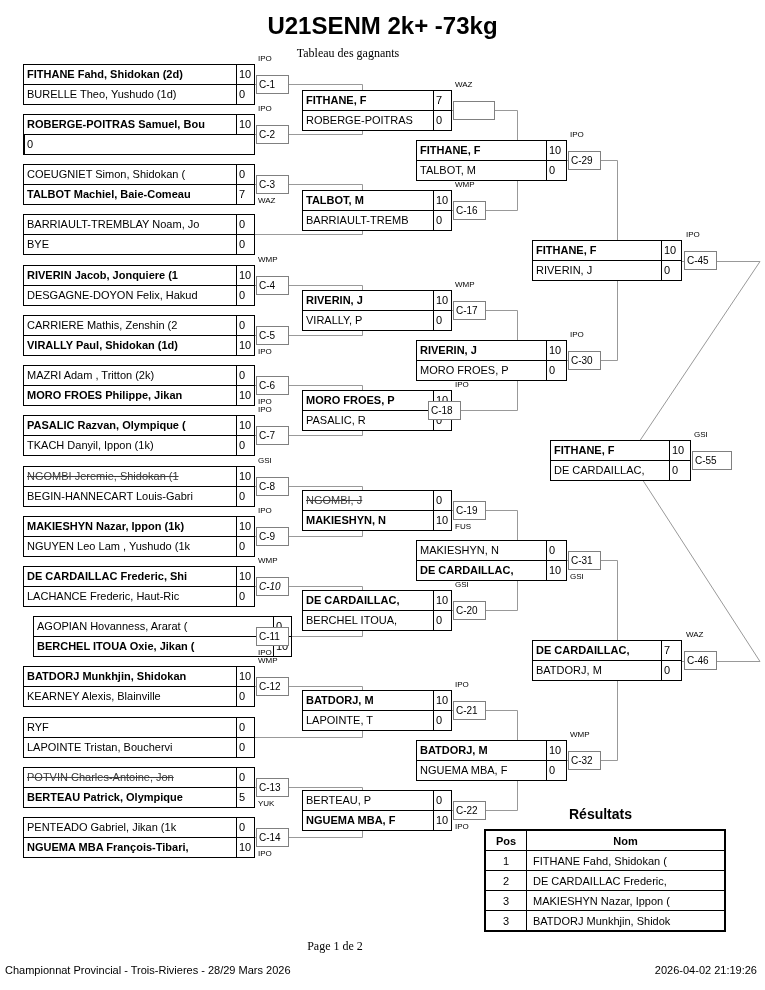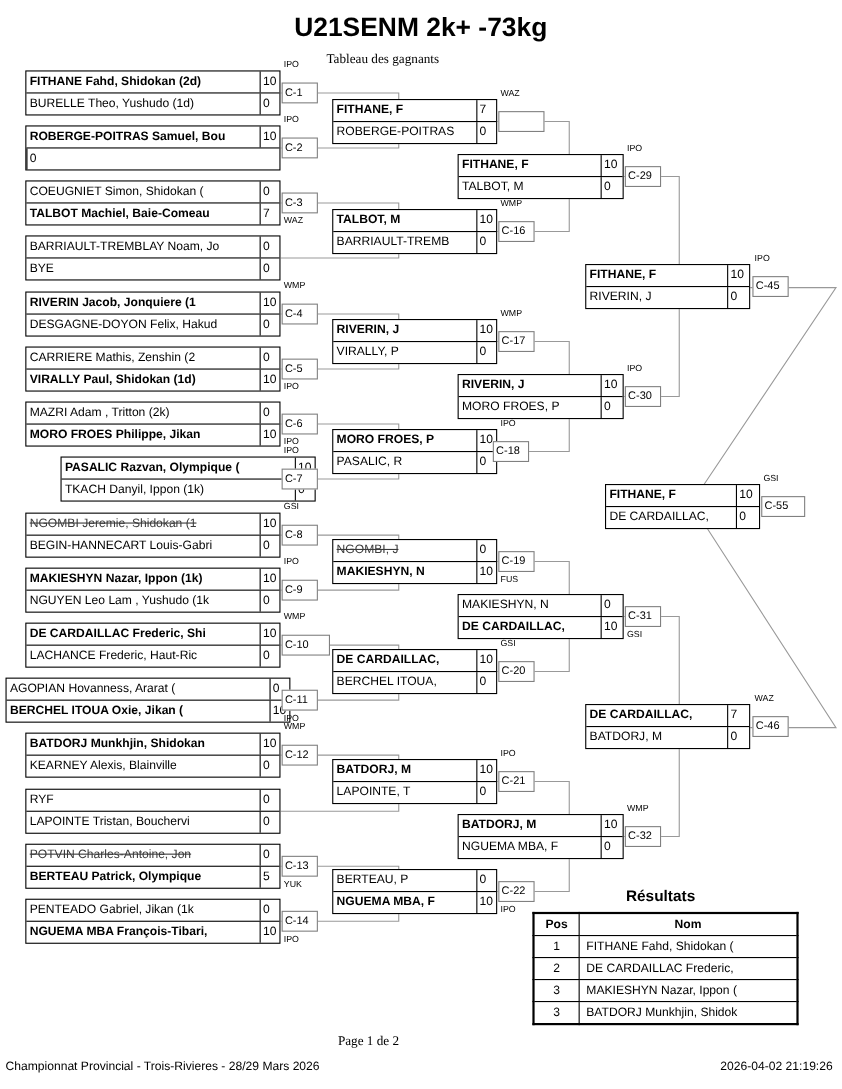--- a/index.html
+++ b/index.html
@@ -124,21 +124,21 @@
           <div class="pname ">MAZRI Adam , Tritton (2k)</div>
           <div class="pscore" style="width: 18px;">0</div>
         </div>
         <div class="prow prow2">
           <div class="pname bold">MORO FROES Philippe, Jikan</div>
           <div class="pscore" style="width: 18px;">10</div>
         </div>
       </div>
       <div class="codebox" style="left: 256px; top: 376px; width: 33px;">C-6</div>
       <div class="winlabel" style="left: 258px; top: 397px;">IPO</div>
-      <div class="mbox" style="left: 23px; top: 415px; width: 232px; margin-left: 32px;">
+      <div class="mbox" style="left: 23px; top: 415px; width: 232px;">
         <div class="prow">
           <div class="pname bold">PASALIC Razvan, Olympique (</div>
           <div class="pscore" style="width: 18px;">10</div>
         </div>
         <div class="prow prow2">
           <div class="pname ">TKACH Danyil, Ippon (1k)</div>
           <div class="pscore" style="width: 18px;">0</div>
         </div>
       </div>
       <div class="codebox" style="left: 256px; top: 426px; width: 33px;">C-7</div>
@@ -170,23 +170,23 @@
       <div class="mbox" style="left: 23px; top: 566px; width: 232px;">
         <div class="prow">
           <div class="pname bold">DE CARDAILLAC Frederic, Shi</div>
           <div class="pscore" style="width: 18px;">10</div>
         </div>
         <div class="prow prow2">
           <div class="pname ">LACHANCE Frederic, Haut-Ric</div>
           <div class="pscore" style="width: 18px;">0</div>
         </div>
       </div>
-      <div class="codebox" style="left: 256px; top: 577px; width: 44px;">C-10</div>
+      <div class="codebox" style="left: 256px; top: 577px; width: 33px; font-style: italic;">C-10</div>
       <div class="winlabel" style="left: 258px; top: 556px;">WMP</div>
-      <div class="mbox" style="left: 5px; top: 616px; width: 259px;">
+      <div class="mbox" style="left: 33px; top: 616px; width: 259px;">
         <div class="prow">
           <div class="pname ">AGOPIAN Hovanness, Ararat (</div>
           <div class="pscore" style="width: 18px;">0</div>
         </div>
         <div class="prow prow2">
           <div class="pname bold">BERCHEL ITOUA Oxie, Jikan (</div>
           <div class="pscore" style="width: 18px;">10</div>
         </div>
       </div>
       <div class="codebox" style="left: 256px; top: 627px; width: 33px;">C-11</div>
@@ -276,21 +276,21 @@
       <div class="mbox" style="left: 302px; top: 390px; width: 150px;">
         <div class="prow">
           <div class="pname bold">MORO FROES, P</div>
           <div class="pscore" style="width: 18px;">10</div>
         </div>
         <div class="prow prow2">
           <div class="pname ">PASALIC, R</div>
           <div class="pscore" style="width: 18px;">0</div>
         </div>
       </div>
-      <div class="codebox" style="left: 448px; top: 401px; width: 33px;">C-18</div>
+      <div class="codebox" style="left: 428px; top: 401px; width: 33px;">C-18</div>
       <div class="winlabel" style="left: 455px; top: 380px;">IPO</div>
       <div class="mbox" style="left: 302px; top: 490px; width: 150px;">
         <div class="prow">
           <div class="pname strike">NGOMBI, J</div>
           <div class="pscore" style="width: 18px;">0</div>
         </div>
         <div class="prow prow2">
           <div class="pname bold">MAKIESHYN, N</div>
           <div class="pscore" style="width: 18px;">10</div>
         </div>

